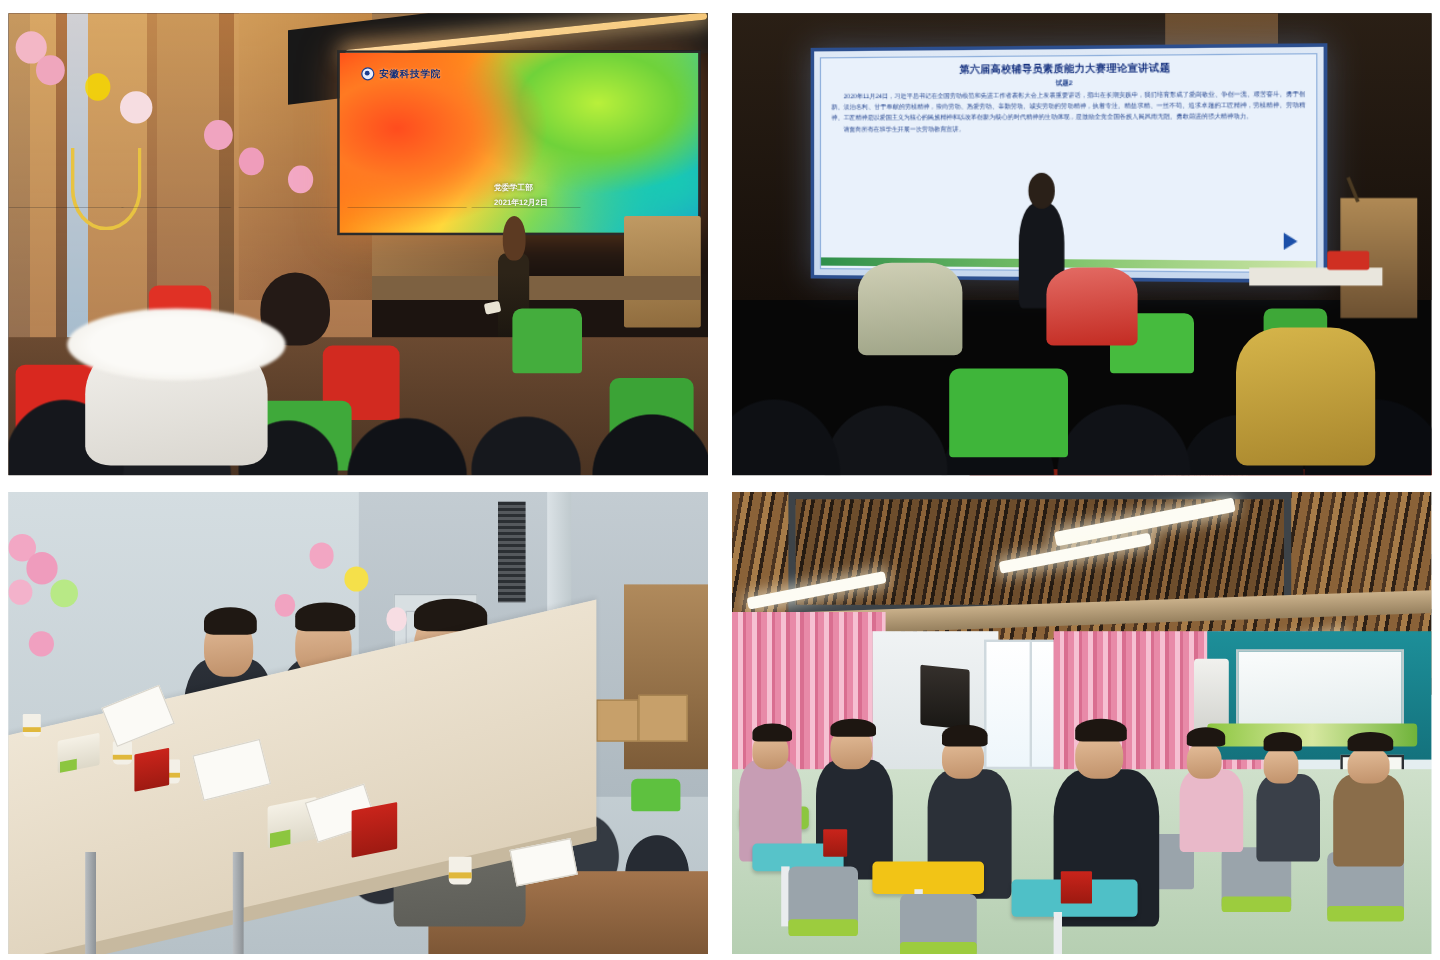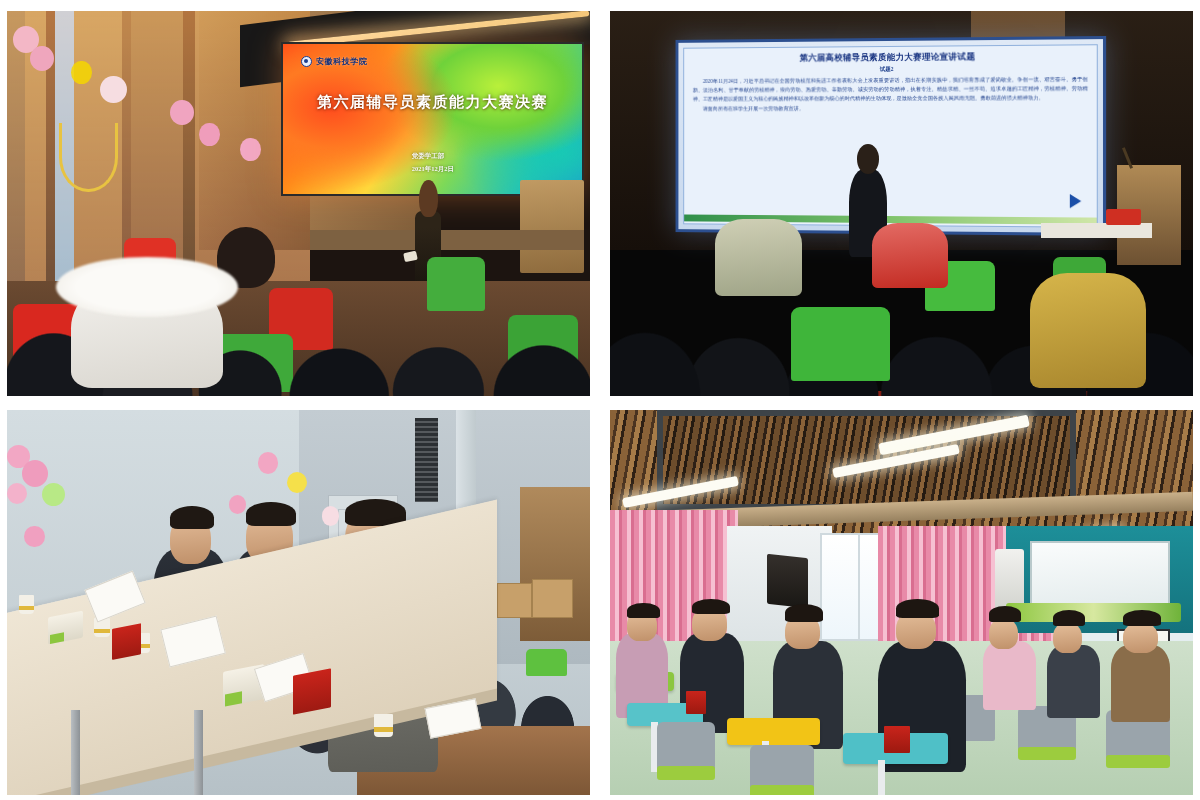--- a/index.html
+++ b/index.html
@@ -16,21 +16,20 @@
     display: grid;
     grid-template-columns: 583px 583px;
     grid-template-rows: 385px 385px;
     gap: 14px 20px;
     padding: 11px 7px;
   }
   .panel {
     position: relative;
     overflow: hidden;
     background: #111;
-    font-family: Liberation Serif, serif;
   }
 
   
   .p1 { background: #1c1410; }
   .p1 .wall {
     position: absolute; left:0; top:0; width:52%; height:72%;
     background:
       linear-gradient(90deg,#a98b6a 0 6%, #c49b6f 6% 13%, #8d6a4a 13% 16%,
                       #b8caD8 16% 22%, #c49b6f 22% 38%, #a07a56 38% 41%,
                       #b08a63 41% 58%, #8a6946 58% 62%, #bc9268 62% 100%);
@@ -574,21 +573,20 @@
     <div class="balloon b5"></div>
     <div class="balloon b6"></div>
     <div class="balloon b7"></div>
     <div class="tinsel"></div>
 
     <div class="ledscreen">
       <div class="logo-row">
         <span class="logo-mark"></span>
         <span class="logo-txt">安徽科技学院</span>
       </div>
-      <div class="main-title">第六届辅导员素质能力大赛决赛</div>
       <div class="sub-title">党委学工部</div>
       <div class="sub-date">2021年12月2日</div>
     </div>
 
     <div class="podium"></div>
     <div class="jtable"></div>
     <div class="speaker"></div>
     <div class="floor"></div>
 
     <div class="chair-red cr1"></div>

